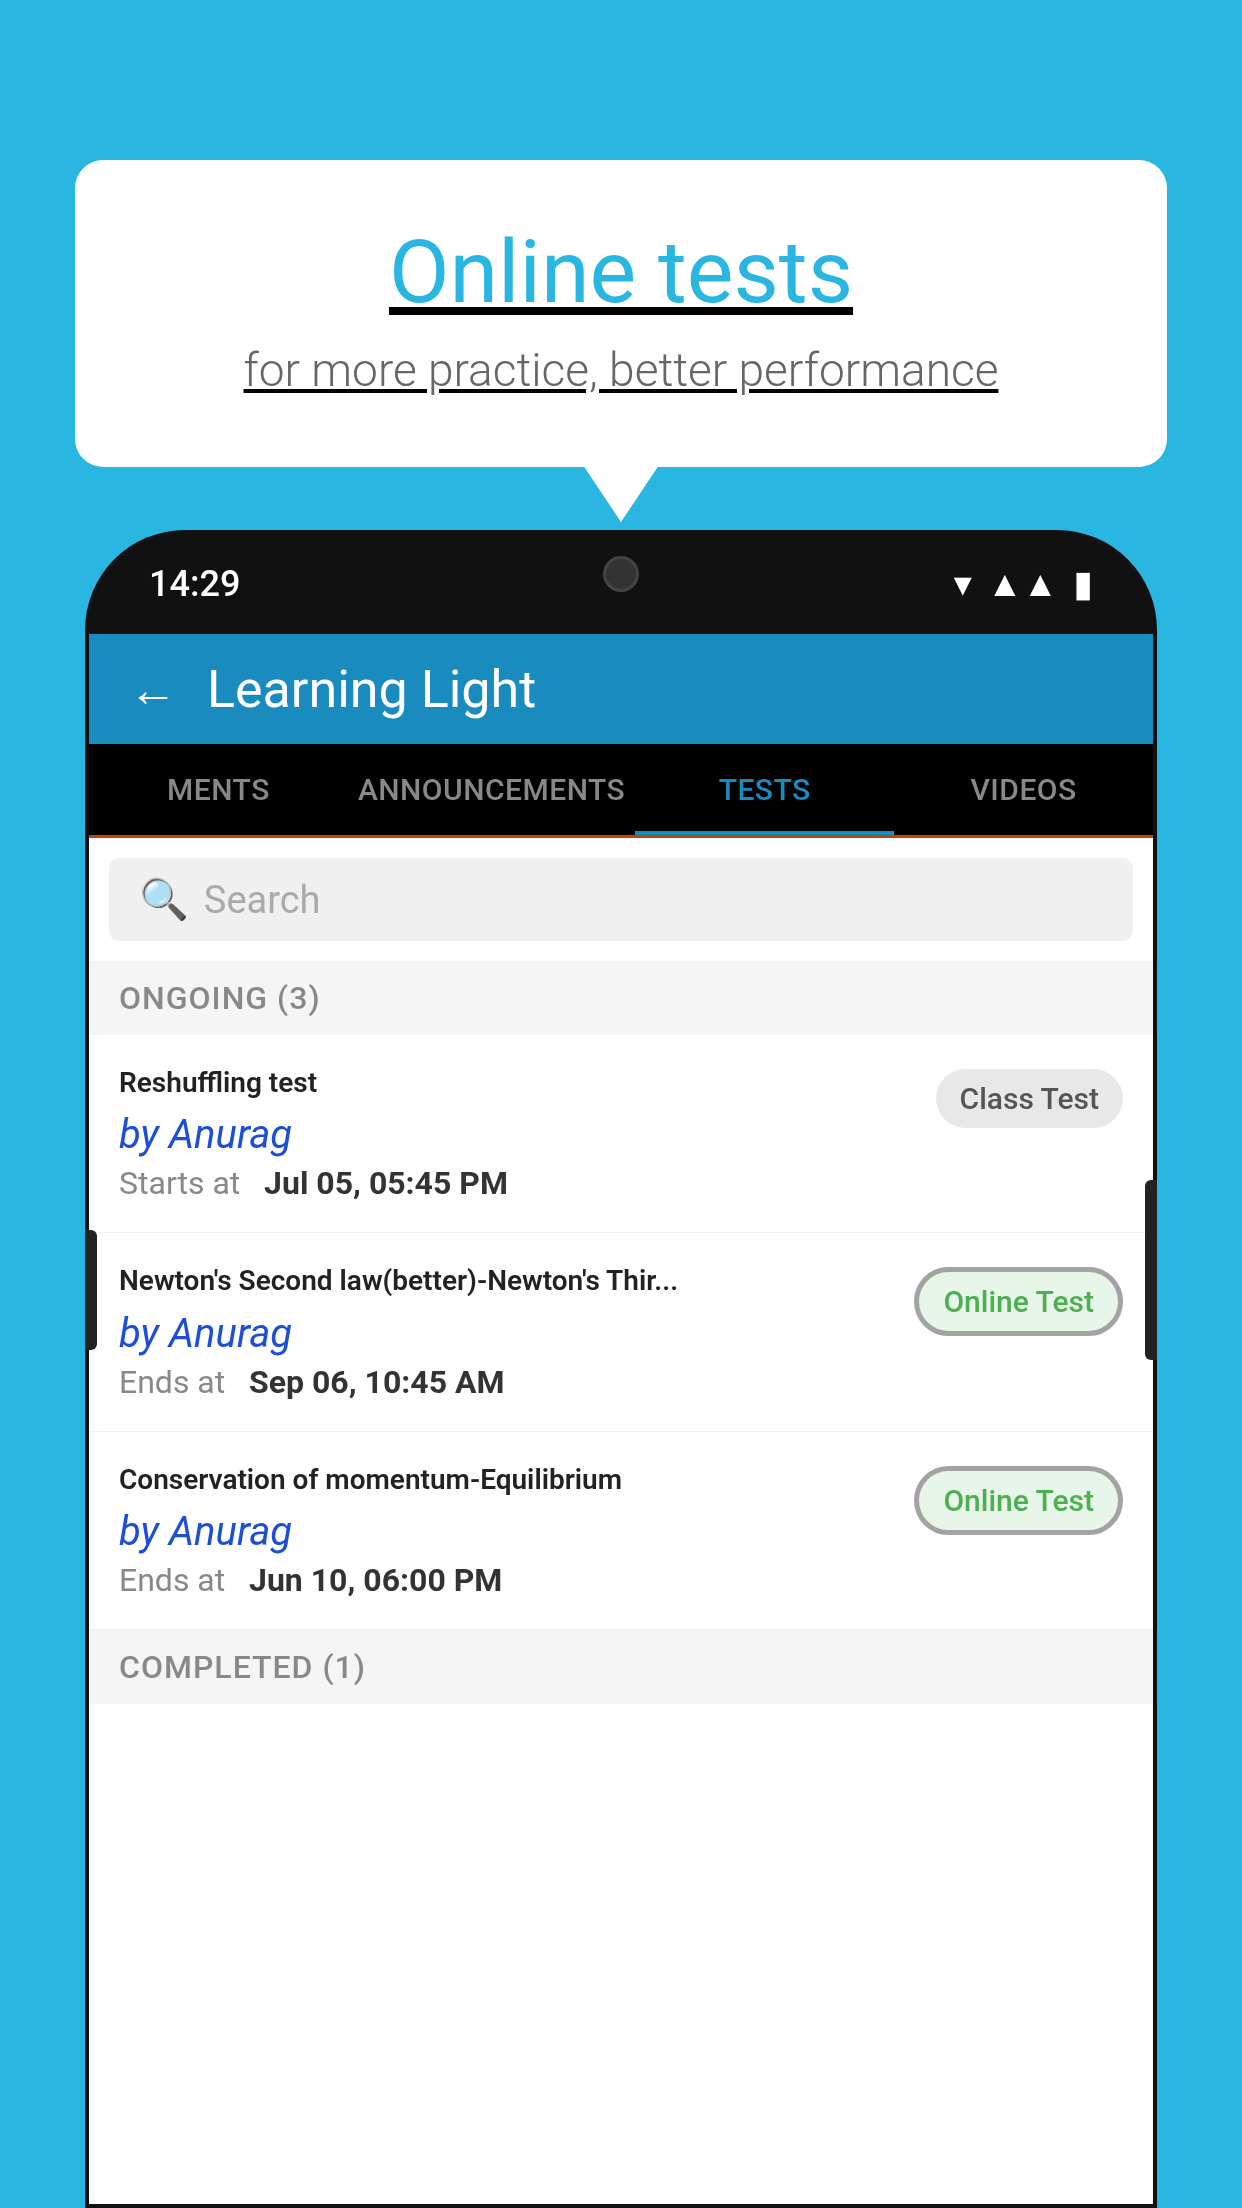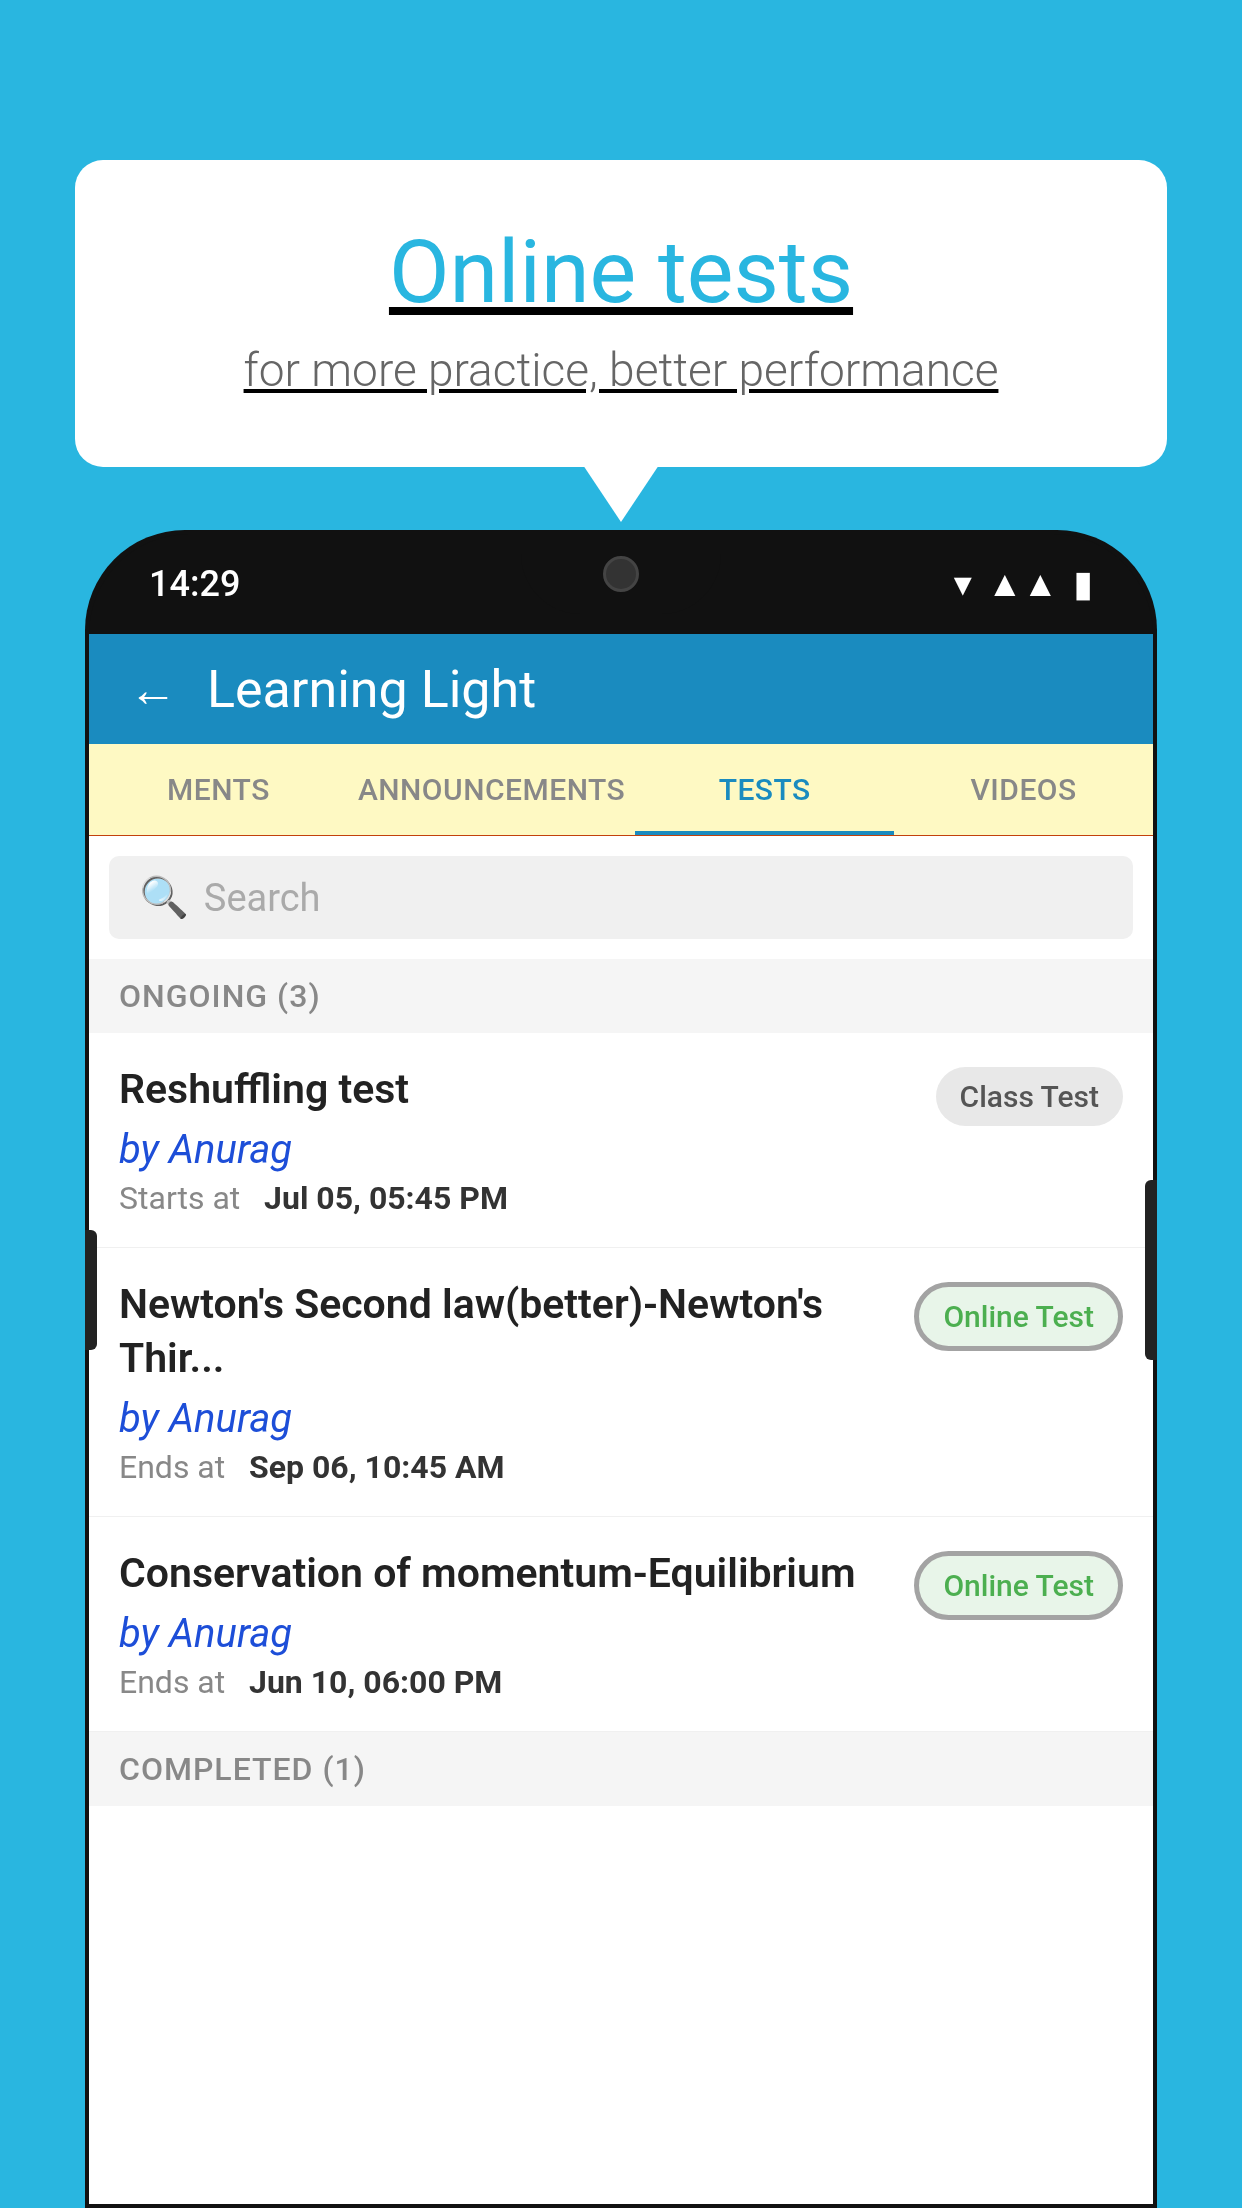--- a/index.html
+++ b/index.html
@@ -153,23 +153,23 @@
     }
 
     .app-title {
       color: white;
       font-size: 52px;
       font-weight: 400;
     }
 
     
     .tabs-bar {
-      background: #fef9c3;
-      display: flex;
-      border-bottom: 1px solid #c2410c;
+      background: #000000;
+      display: flex;
+      border-bottom: 3px solid #c2410c;
       overflow: hidden;
     }
 
     .tab-item {
       flex: 1;
       text-align: center;
       padding: 28px 10px;
       font-size: 30px;
       color: #888;
       letter-spacing: 0.5px;
@@ -232,21 +232,21 @@
       justify-content: space-between;
       align-items: flex-start;
     }
 
     .test-info {
       flex: 1;
       margin-right: 20px;
     }
 
     .test-name {
-      font-size: 41px;
+      font-size: 28px;
       font-weight: 600;
       color: #222;
       margin-bottom: 10px;
       line-height: 1.3;
     }
 
     .test-author {
       font-size: 40px;
       color: #1d4ed8;
       margin-bottom: 6px;

